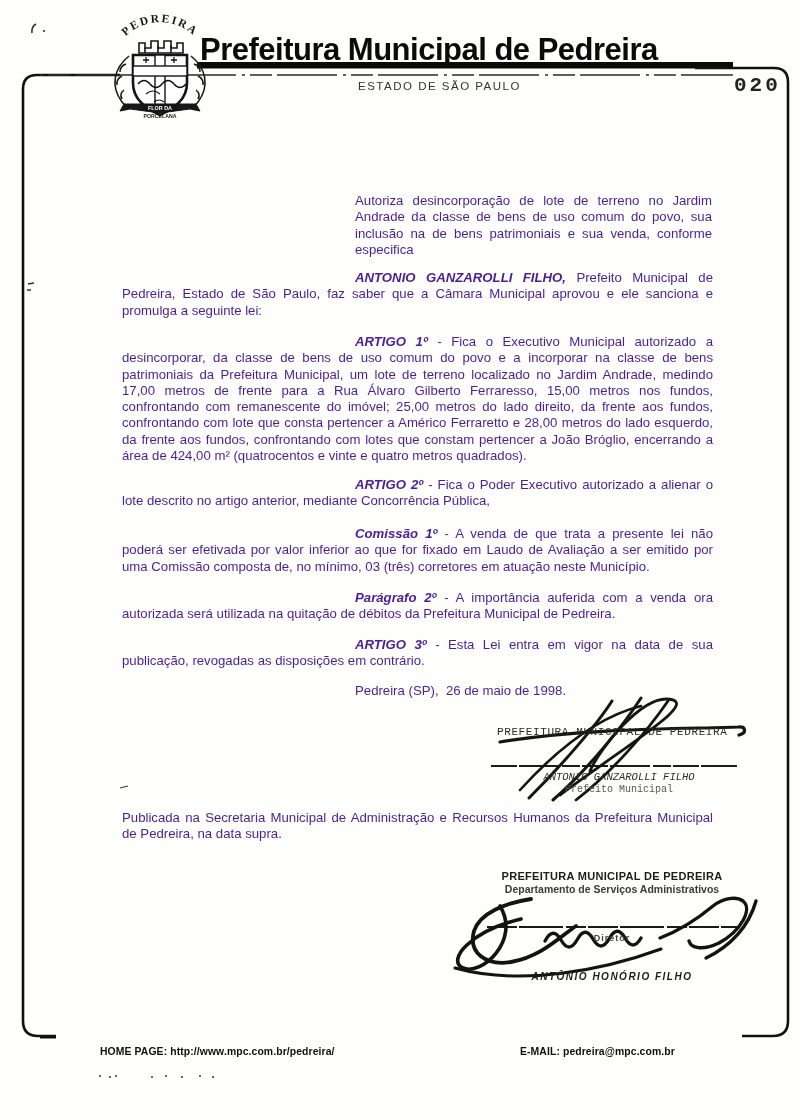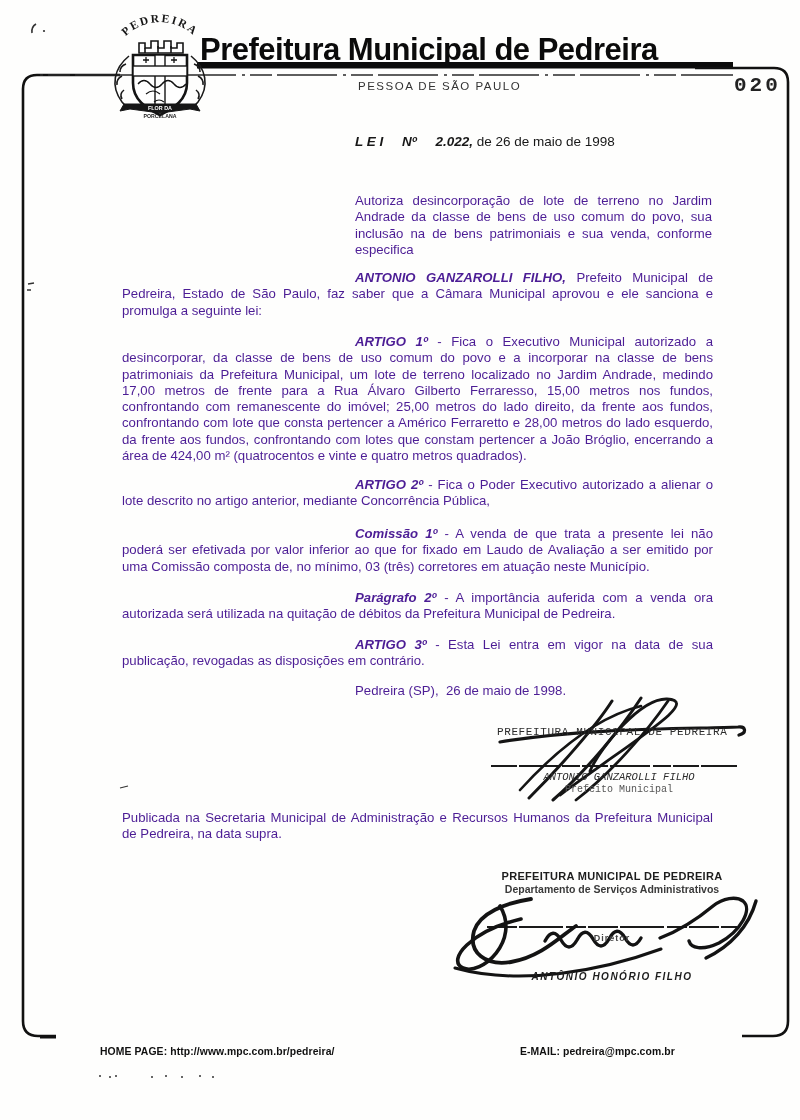--- a/index.html
+++ b/index.html
@@ -107,26 +107,23 @@
     </g>
 
     <g>
       <path d="M28,94 L100,94 L104,101 L94,99 L64,103 L34,99 L24,101 z" fill="#161616" stroke="#161616"></path>
       <text x="64" y="100" text-anchor="middle" font-size="5.4" font-weight="bold" fill="#ffffff" font-family="Liberation Sans,sans-serif">FLOR DA</text>
       <text x="64" y="108" text-anchor="middle" font-size="5.2" font-weight="bold" fill="#1a1a1a" font-family="Liberation Sans,sans-serif">PORCELANA</text>
     </g>
   </svg>
 
   <div class="abs title" style="left:200px;top:32px;">Prefeitura Municipal de Pedreira</div>
-  <div class="abs subtitle" style="left:358px;top:80px;">PESSOA DE SÃO PAULO</div>
+  <div class="abs subtitle" style="left:358px;top:80px;">ESTADO DE SÃO PAULO</div>
   <div class="abs pagenum" style="left:734px;top:74px;">020</div>
 
-  <div class="abs heading" style="left:355px;top:134px;">
-    <span class="bi pre">L E I     Nº     2.022,</span><span> de 26 de maio de 1998</span>
-  </div>
 
   <p class="abs body-txt summary" style="left:355px;top:180px;">Autoriza desincorporação de lote de terreno no Jardim Andrade da classe de bens de uso comum do povo, sua inclusão na de bens patrimoniais e sua venda, conforme especifica</p>
 
   <p class="abs body-txt par indent" style="left:122px;top:270px;">
     <span class="bi">ANTONIO GANZAROLLI FILHO,</span><span> Prefeito Municipal de Pedreira, Estado de São Paulo, faz saber que a Câmara Municipal aprovou e ele sanciona e promulga a seguinte lei:</span>
   </p>
 
   <p class="abs body-txt par indent" style="left:122px;top:334px;">
     <span class="bi">ARTIGO 1º</span><span> - Fica o Executivo Municipal autorizado a desincorporar, da classe de bens de uso comum do povo e a incorporar na classe de bens patrimoniais da Prefeitura Municipal, um lote de terreno localizado no Jardim Andrade, medindo 17,00 metros de frente para a Rua Álvaro Gilberto Ferraresso, 15,00 metros nos fundos, confrontando com remanescente do imóvel;  25,00 metros do lado direito, da frente aos fundos, confrontando com lote que consta pertencer a Américo Ferraretto e 28,00 metros do lado esquerdo, da frente aos fundos, confrontando com lotes que constam pertencer a João Bróglio, encerrando a área de 424,00 m² (quatrocentos e vinte e quatro metros quadrados).</span>
   </p>

